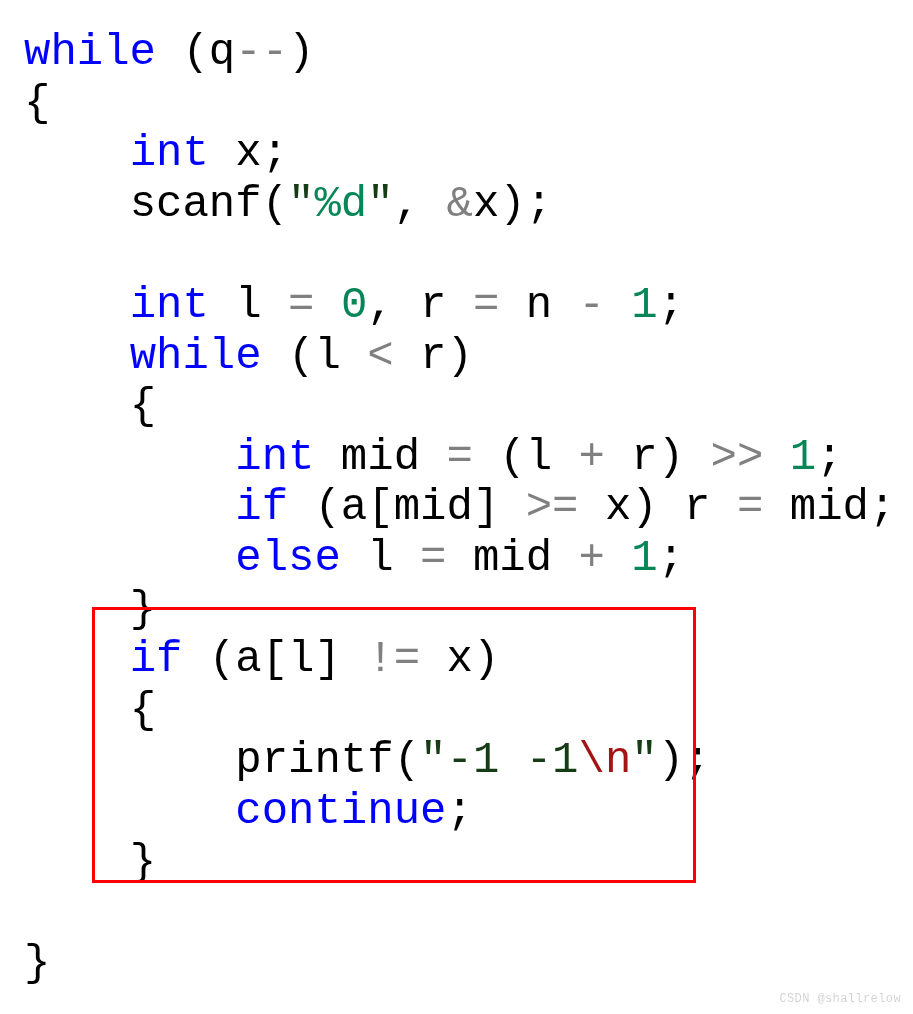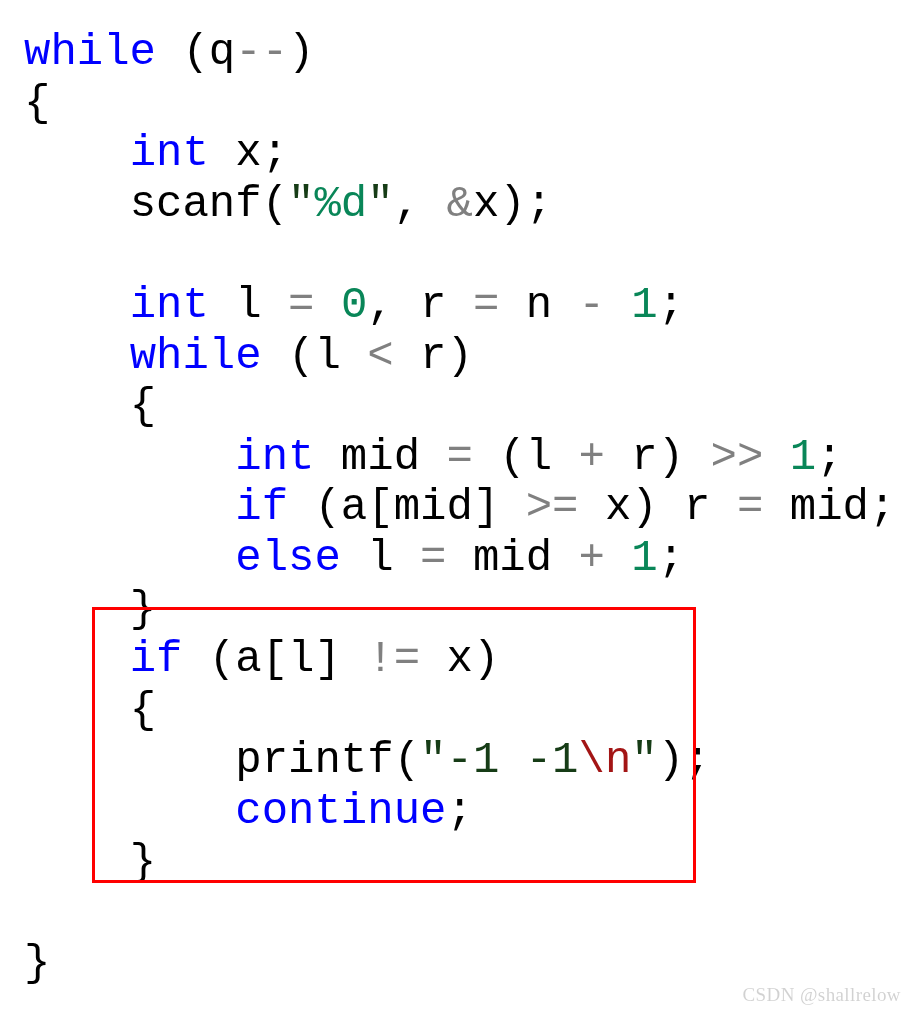--- a/index.html
+++ b/index.html
@@ -29,22 +29,22 @@
   .fn   { color: #000000; }
   .highlight-box {
     position: absolute;
     border: 3px solid #ff0000;
     pointer-events: none;
   }
   .watermark {
     position: absolute;
     right: 12px;
     bottom: 8px;
-    font-family: Liberation Serif, serif;
-    font-size: 19px;
+    font-family: Liberation Mono, monospace;
+    font-size: 12px;
     color: rgba(0,0,0,0.18);
     letter-spacing: 0.4px;
   }
 </style>
 </head>
 <body>
 
 <pre class="code"><span class="kw">while</span><span> (q</span><span class="op">--</span><span>)</span>
 <span>{</span>
     <span class="kw">int</span><span> x;</span>

